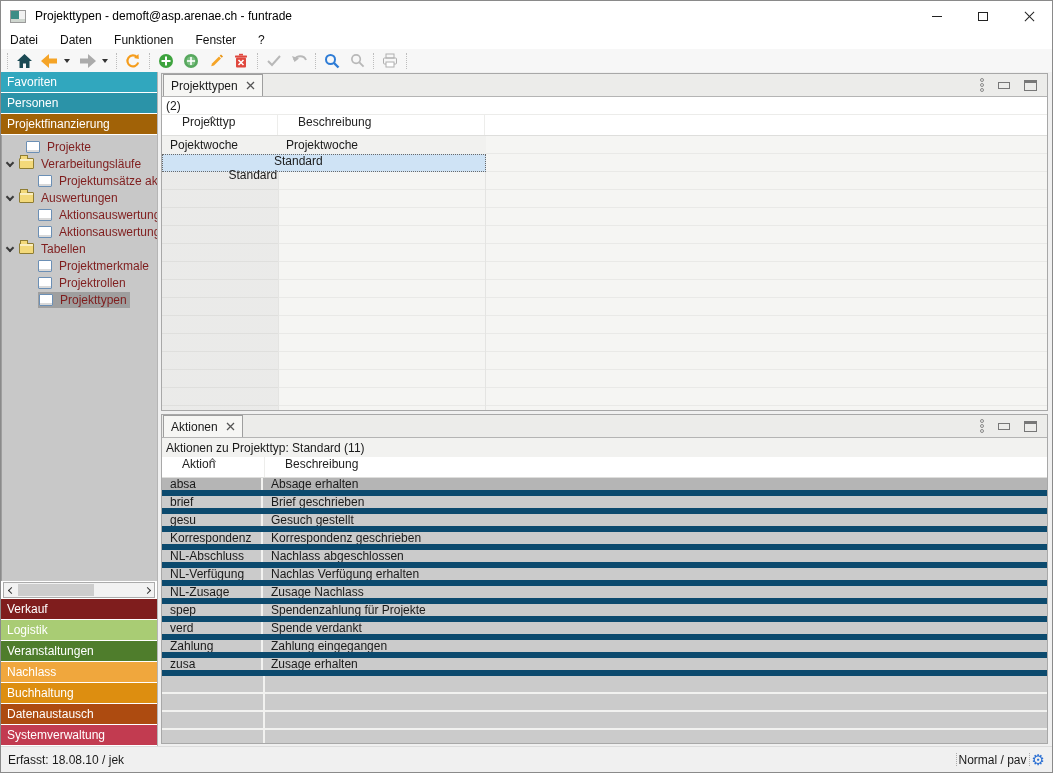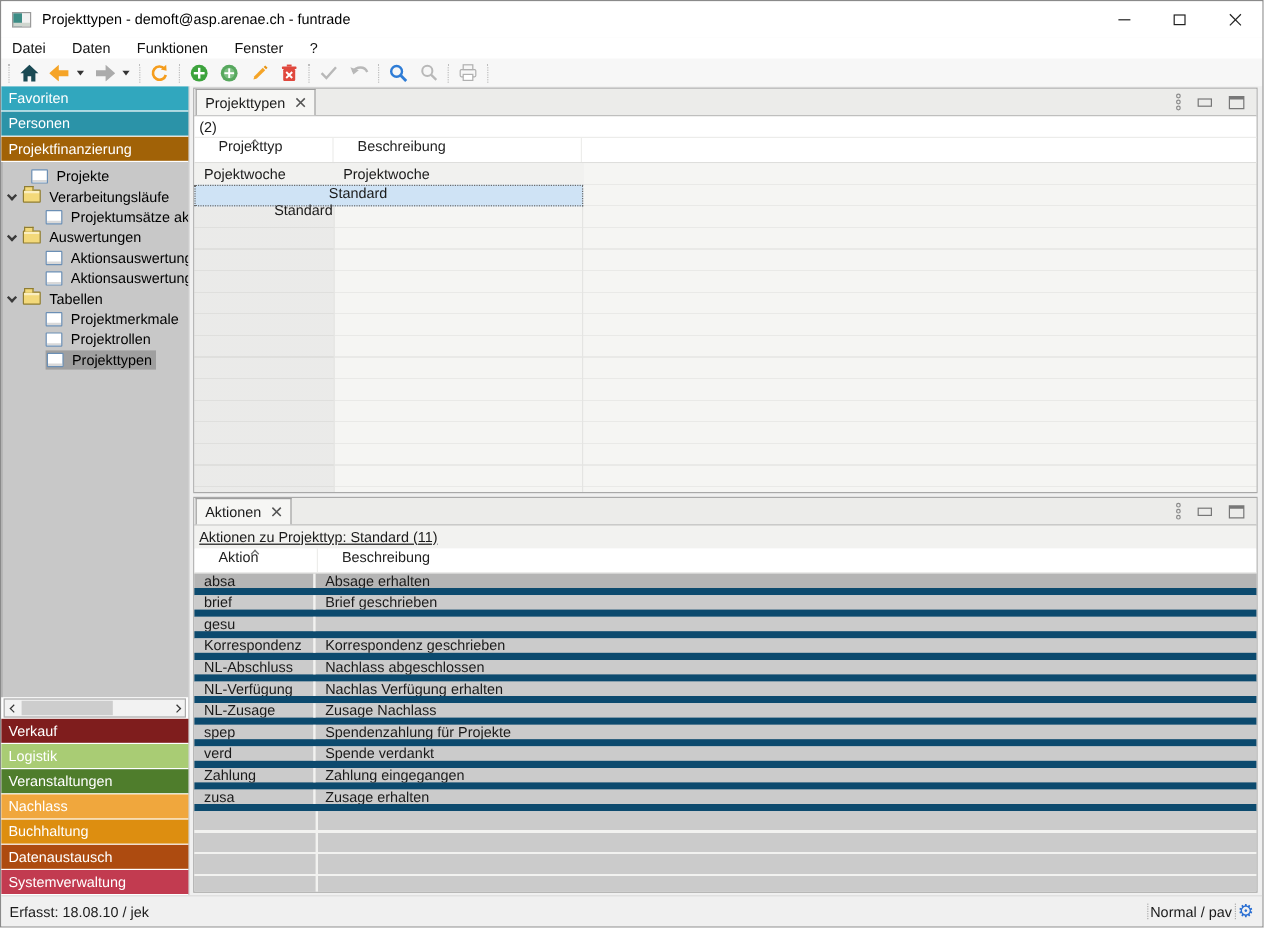--- a/index.html
+++ b/index.html
@@ -30,21 +30,21 @@
   .dd { width:0; height:0; border-left:3.5px solid transparent; border-right:3.5px solid transparent; border-top:4px solid #333; margin-left:-2px; }
   .dd-btn { width:10px; height:20px; display:flex; align-items:center; justify-content:center; }
 
   
   .content { flex:1; display:flex; min-height:0; }
 
   
   .sidebar { width:157px; flex:none; background:#ffffff; display:flex; flex-direction:column; border-right:1px solid #b5b5b5; }
   .side-h { height:20px; margin-bottom:1px; display:flex; align-items:center; padding-left:6px; color:#ffffff; font-size:12px; flex:none; }
   .tree { flex:1; background:#c8c8c8; border-left:1px solid #9e9e9e; overflow:hidden; padding-top:3px; min-height:0; }
-  .tree-item { height:17px; display:flex; align-items:center; font-size:12px; color:#000000; }
+  .tree-item { height:17px; display:flex; align-items:center; font-size:12px; color:#7f1d1d; }
   .chev-down { width:6px; height:6px; border-left:2px solid #3a3a3a; border-bottom:2px solid #3a3a3a; transform:rotate(-45deg); margin:0 6px 2px 5px; flex:none; }
   .folder-icon { width:15px; height:11px; background:#f3d97a; border:1px solid #8f7d33; border-radius:1px; position:relative; margin-right:7px; flex:none; box-shadow:inset 0 2px 0 #faeec0; }
   .folder-icon::before { content:""; position:absolute; top:-4px; left:0; width:6px; height:3px; background:#f3d97a; border:1px solid #8f7d33; border-bottom:none; }
   .doc-icon { width:14px; height:12px; background:#ffffff; border:1px solid #6b8fb5; border-radius:1px; margin-right:7px; flex:none; box-shadow:inset 0 -2px 0 #d9d9d9; }
   .ind-1 { padding-left:24px; }
   .ind-2 { padding-left:36px; }
   .tree-sel { display:flex; align-items:center; background:#9f9f9f; padding:1px 3px 1px 1px; }
   .tree-label { white-space:nowrap; overflow:hidden; }
 
   .hscroll { height:16px; margin:1px 2px; background:#f2f2f2; border:1px solid #ababab; display:flex; align-items:center; flex:none; }
@@ -85,21 +85,21 @@
       linear-gradient(#e4e4e2,#e4e4e2) 116px 0/1px 100% no-repeat,
       linear-gradient(#e4e4e2,#e4e4e2) 323px 0/1px 100% no-repeat,
       repeating-linear-gradient(to bottom,#f5f5f3 0 17px,#e9e9e7 17px 18px);
   }
   .trow { height:18px; width:324px; display:flex; align-items:center; font-size:12px; }
   .trow .cell { padding-left:8px; overflow:hidden; white-space:nowrap; }
   .trow-plain { background:#f1f1ef; }
   .trow-sel { background:#cfe3f5; outline:1px dotted #6a6a6a; outline-offset:-1px;flex-direction:column; }
 
   
-  .subtitle-row { height:19px; display:flex; align-items:center; padding-left:4px; background:#f2f2f0; font-size:12px; flex:none;text-decoration:underline; }
+  .subtitle-row { height:19px; display:flex; align-items:center; padding-left:4px; background:#f2f2f0; font-size:12px; flex:none; }
   .w103 { width:103px; flex:none; }
   .arow { height:18px; display:flex; background:#cbcbcb; border-bottom:6px solid #0c4a6e; font-size:12px; flex:none; }
   .arow .c1 { width:101px; flex:none; border-right:2px solid #f2f2f0; display:flex; align-items:center; padding-left:8px; overflow:hidden; white-space:nowrap; }
   .arow .c2 { flex:1; display:flex; align-items:center; padding-left:8px; overflow:hidden; white-space:nowrap; }
   .arow-sel { background:#b5b5b5; }
   .bfill { flex:1; min-height:0;
     background:
       linear-gradient(#f2f2f0,#f2f2f0) 101px 0/2px 100% no-repeat,
       repeating-linear-gradient(to bottom,#cbcbcb 0 16px,#f2f2f0 16px 18px);
   }
@@ -413,20 +413,21 @@
         <div class="arow arow-sel">
           <div class="c1">absa</div>
             <div class="c2">Absage erhalten</div>
         </div>
         <div class="arow">
           <div class="c1">brief</div>
             <div class="c2">Brief geschrieben</div>
         </div>
         <div class="arow">
           <div class="c1">gesu</div>
+            <div class="c2">Gesuch gestellt</div>
         </div>
         <div class="arow">
           <div class="c1">Korrespondenz</div>
             <div class="c2">Korrespondenz geschrieben</div>
         </div>
         <div class="arow">
           <div class="c1">NL-Abschluss</div>
             <div class="c2">Nachlass abgeschlossen</div>
         </div>
         <div class="arow">

